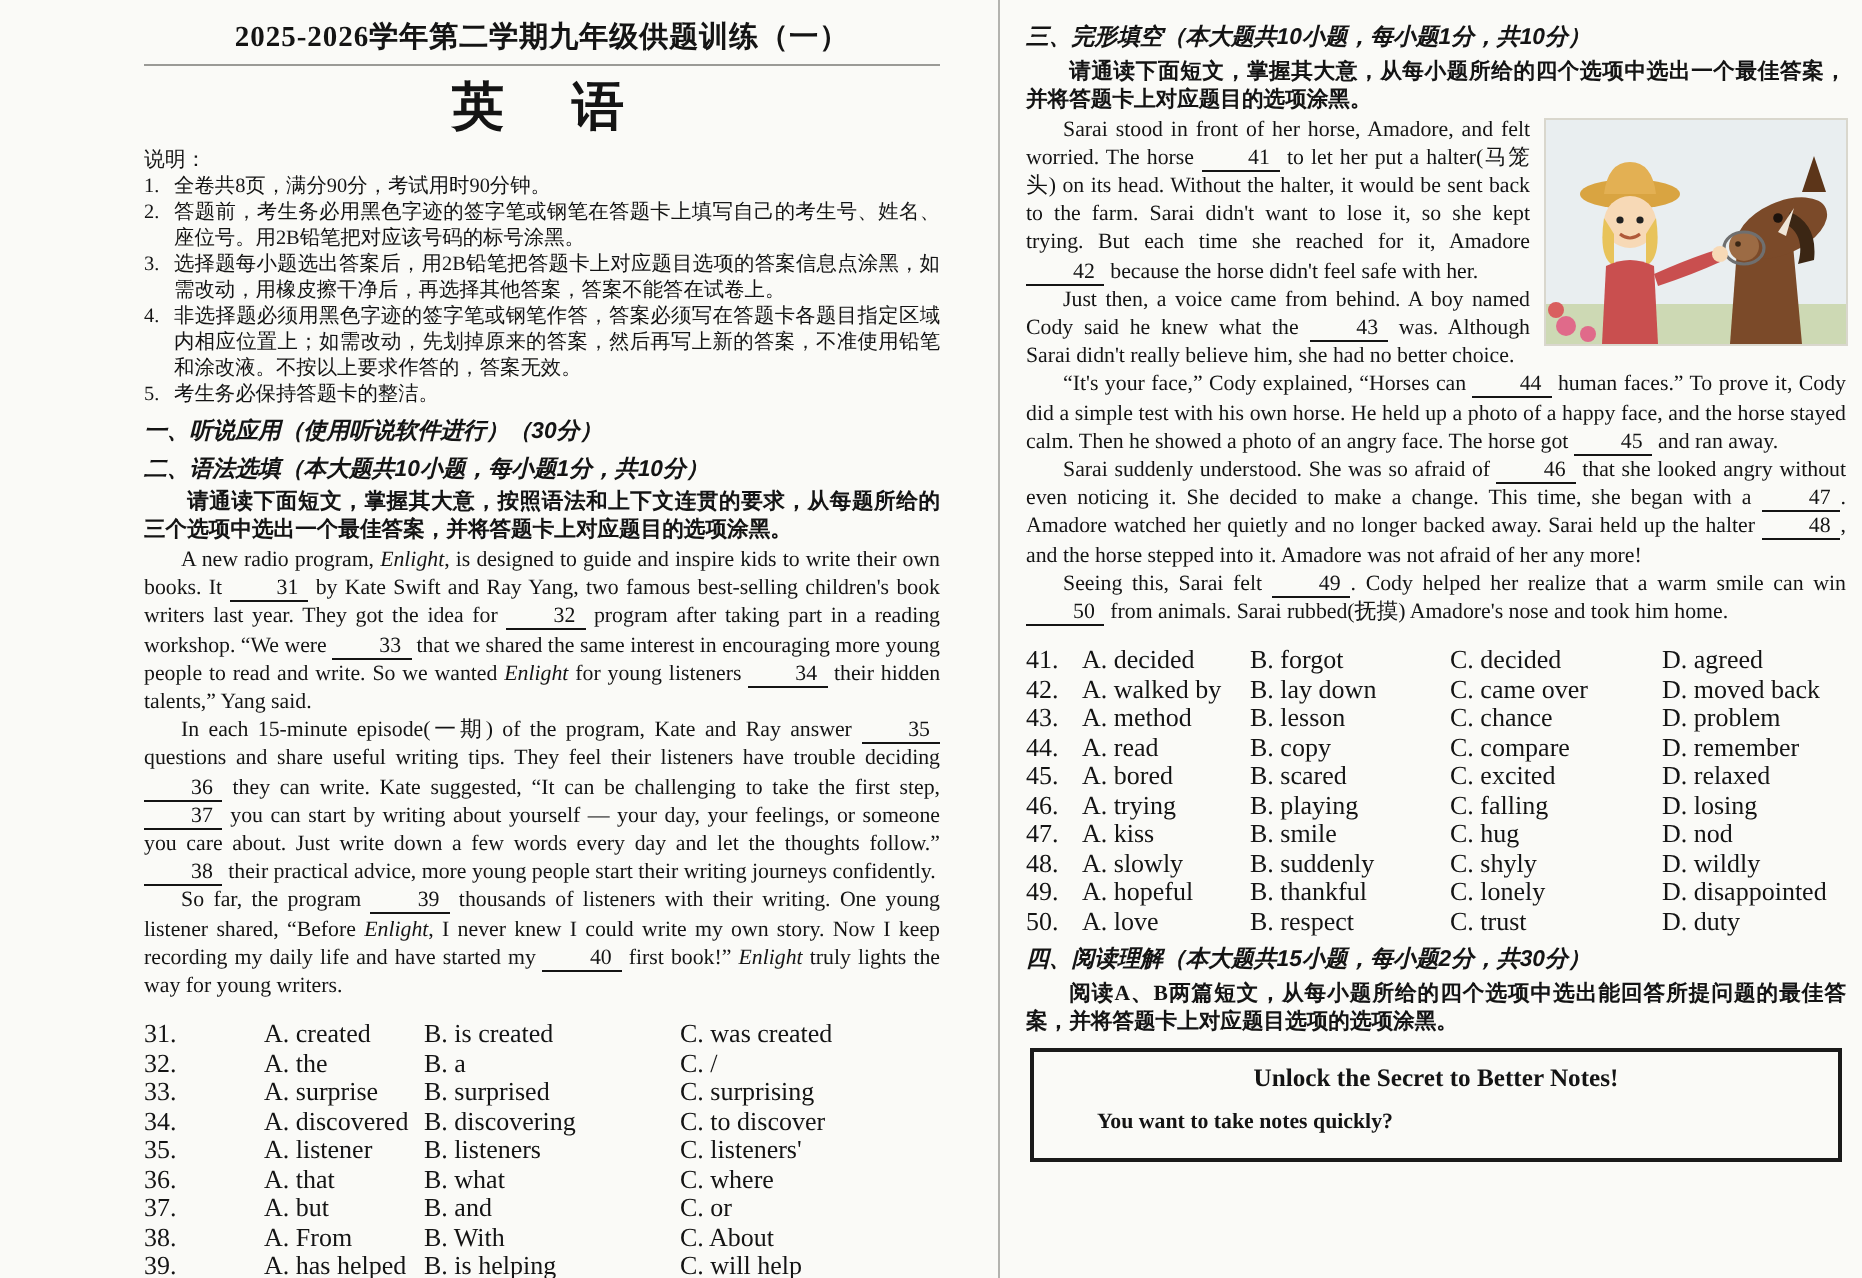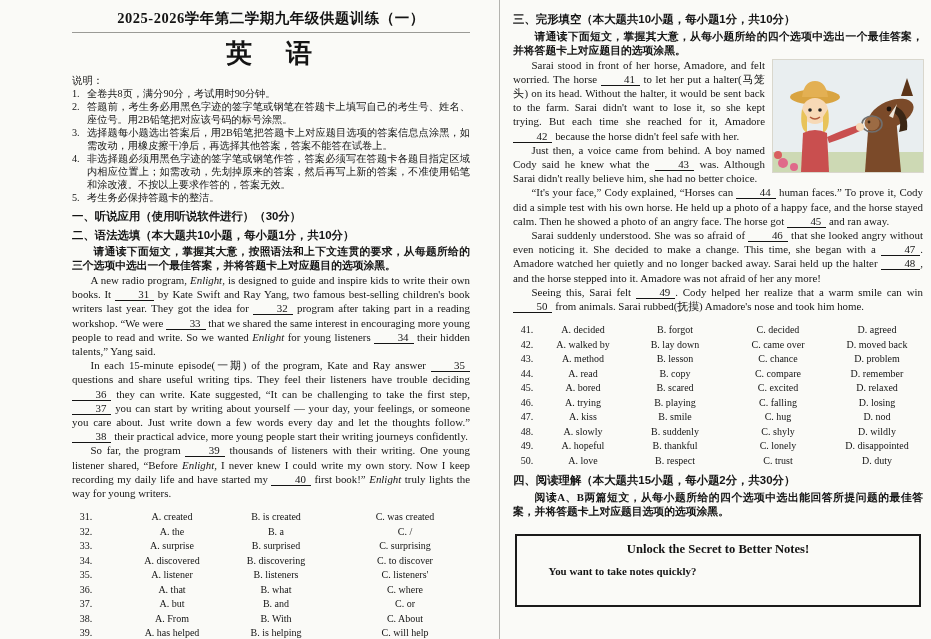--- a/index.html
+++ b/index.html
@@ -19,45 +19,45 @@
                 letter-spacing:.5px; padding-bottom:4px; border-bottom:1px solid #9a9a96; }
   .exam-subject { text-align:center; font-weight:bold; font-size:26px;
                   letter-spacing:4px; margin:3px 0 3px; }
 
   .notes-label { font-size:10.4px; line-height:13px; }
   .note-item { display:flex; font-size:10.2px; line-height:13px; }
   .note-item .nn { flex:0 0 15px; }
   .note-item .nt { flex:1; text-align:justify; }
 
   .sec-heading { font-weight:bold; font-size:11.4px; line-height:15.5px; margin-top:3px;
-                 font-family:"Liberation Sans","DejaVu Sans",sans-serif; }
+                 font-family:"Liberation Sans","DejaVu Sans",sans-serif;font-style:italic; }
   .cn-intro { font-size:10.8px; line-height:14px; text-indent:2em;
               text-align:justify; font-weight:600; margin:1px 0 1px; }
   .en-para { font-size:10.9px; line-height:14.2px; text-indent:1.7em; text-align:justify; }
   .blank { display:inline-block; min-width:27px; padding:0 5px; text-align:center;
            border-bottom:1px solid #141414; line-height:11px; }
 
   .opt-table { margin-top:10px; }
-  .opt-row { display:flex; font-size:10px; line-height:14.5px;text-align:center; }
+  .opt-row { display:flex; font-size:13px; line-height:14.5px; }
   .opt-table.three .cn0 { flex:0 0 28px; }
   .opt-table.three .ca  { flex:0 0 80px;margin-left:32px; }
   .opt-table.three .cb  { flex:0 0 128px; }
   .opt-table.three .cc  { flex:1; }
   .opt-table.four .cn0 { flex:0 0 28px; }
   .opt-table.four .ca  { flex:0 0 84px; }
   .opt-table.four .cb  { flex:0 0 100px; }
   .opt-table.four .cc  { flex:0 0 106px; }
   .opt-table.four .cd  { flex:1; }
 
   .cloze-body::after { content:""; display:block; clear:both; }
   .story-img { float:right; width:150px; height:112px; margin:2px 0 4px 8px;
                outline:1px solid #d9d7cd; }
   .story-img svg { display:block; }
 
-  .reading-box { border:2px solid #1a1a1a; margin:16px 2px 0 2px; padding:6px 13px 28px; }
+  .reading-box { border:2px solid #1a1a1a; margin:6px 2px 0 2px; padding:6px 13px 12px; }
   .box-title { text-align:center; font-weight:bold; font-size:12.6px; margin-bottom:4px; }
   .box-body { font-size:10.9px; line-height:14.8px; text-indent:1.7em; text-align:justify; }
   .box-question { font-weight:bold; font-size:10.9px; margin-top:8px; text-indent:1.7em; }
 
   .mt5 { margin-top:5px; }
 </style>
 </head>
 <body>
 
 <div class="page">

